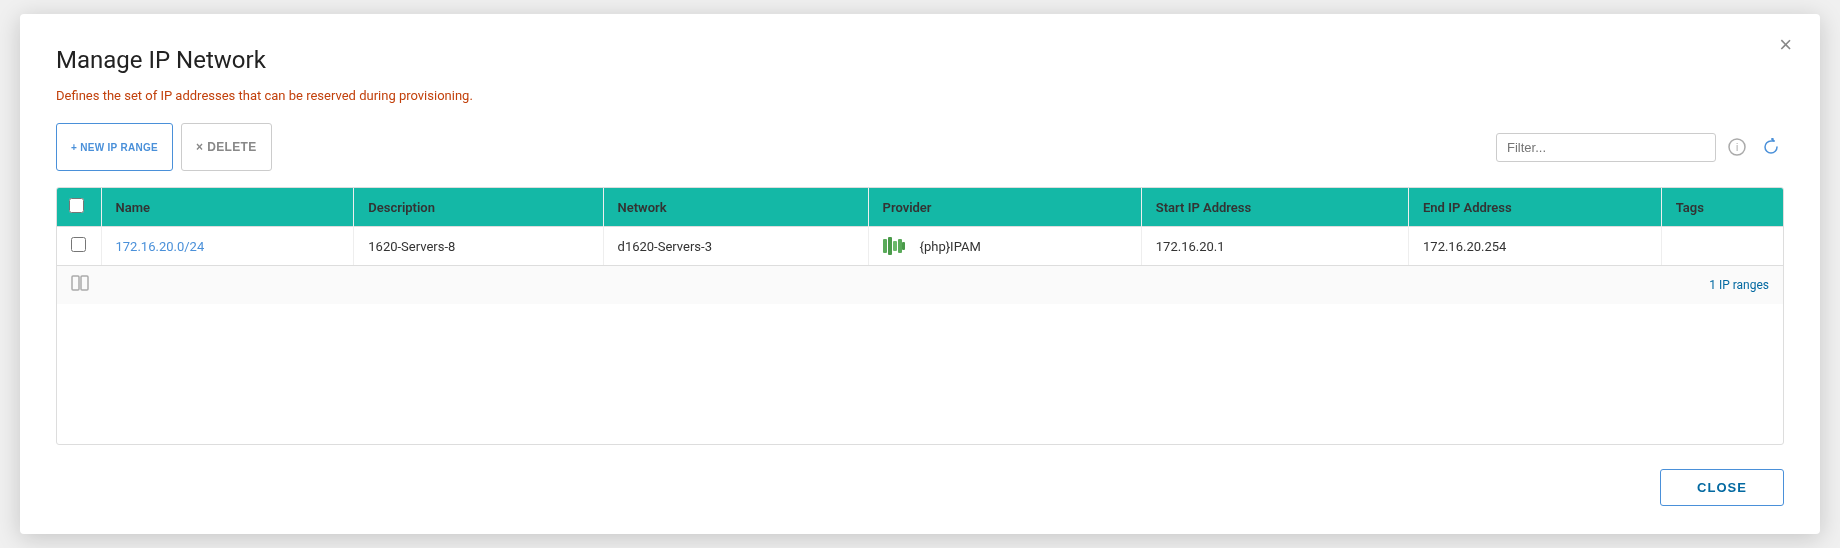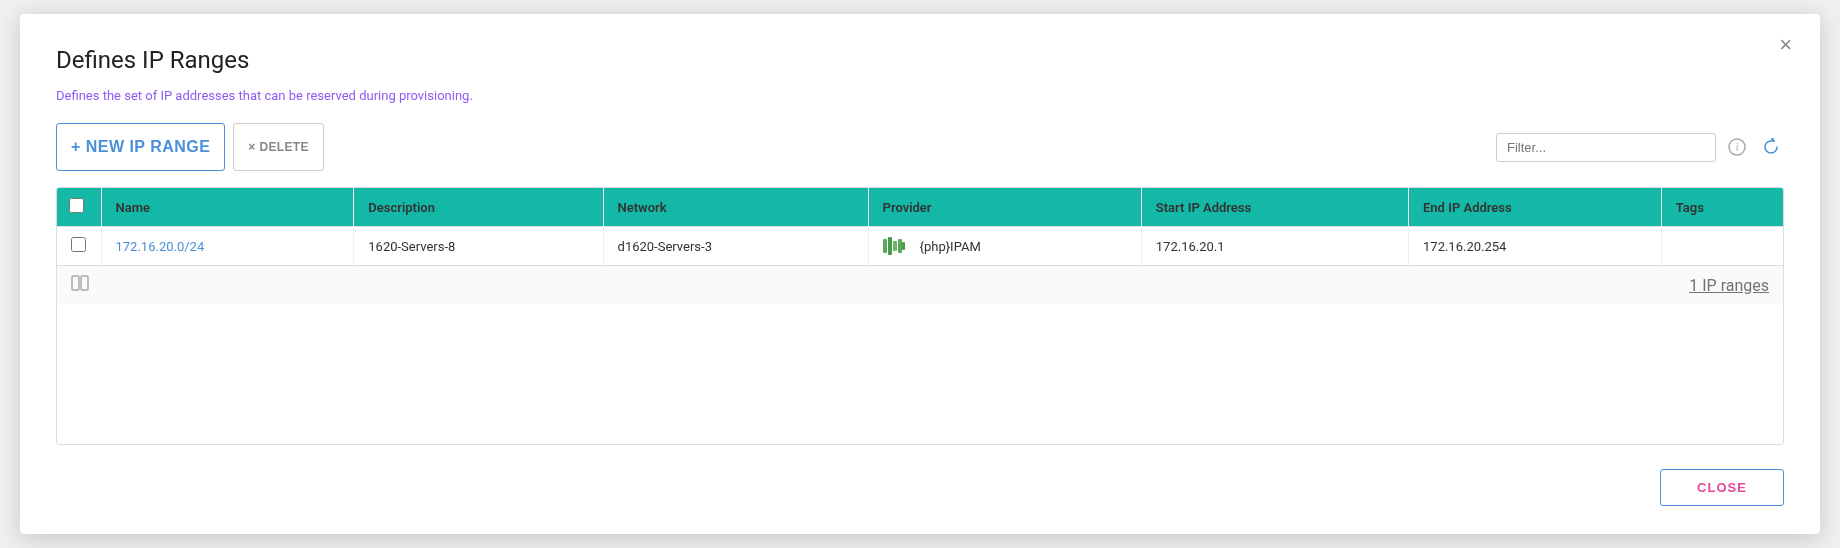--- a/index.html
+++ b/index.html
@@ -36,41 +36,41 @@
       line-height: 1;
     }
     .dialog-title {
       font-size: 24px;
       font-weight: 400;
       color: #222;
       margin-bottom: 14px;
     }
     .dialog-subtitle {
       font-size: 13px;
-      color: #8b5cf6;
+      color: #c2410c;
       margin-bottom: 20px;
     }
     .toolbar {
       display: flex;
       align-items: center;
       justify-content: space-between;
       margin-bottom: 16px;
     }
     .toolbar-left {
       display: flex;
       gap: 8px;
     }
     .btn-new-range {
       border: 1.5px solid #4a90d9;
       color: #4a90d9;
       background: #fff;
       padding: 6px 14px;
       border-radius: 3px;
       cursor: pointer;
-      font-size: 16px;
+      font-size: 10px;
       font-weight: 600;
       letter-spacing: 0.03em;
     }
     .btn-delete {
       border: 1.5px solid #ccc;
       color: #888;
       background: #fff;
       padding: 16px 14px;
       border-radius: 3px;
       cursor: pointer;
@@ -162,32 +162,31 @@
       padding: 8px 14px;
       display: flex;
       align-items: center;
       justify-content: space-between;
     }
     .footer-icon {
       color: #aaa;
       font-size: 16px;
     }
     .footer-count {
-      font-size: 16px;
-      color: #737373;
-      text-decoration: underline;
+      font-size: 12px;
+      color: #0369a1;
     }
     .dialog-footer {
       display: flex;
       justify-content: flex-end;
       margin-top: 24px;
     }
     .btn-close {
       border: 1.5px solid #4a90d9;
-      color: #ec4899;
+      color: #0369a1;
       background: #fff;
       padding: 10px 36px;
       border-radius: 3px;
       cursor: pointer;
       font-size: 13px;
       font-weight: 700;
       letter-spacing: 0.08em;
     }
     input[type="checkbox"] {
       width: 15px;
@@ -196,21 +195,21 @@
       accent-color: #4a90d9;
     }
   </style>
 </head>
 <body>
 
 <div class="dialog">
 
   <button class="dialog-close-btn">×</button>
 
-  <h1 class="dialog-title">Defines IP Ranges</h1>
+  <h1 class="dialog-title">Manage IP Network</h1>
   <p class="dialog-subtitle">Defines the set of IP addresses that can be reserved during provisioning.</p>
 
   <div class="toolbar">
     <div class="toolbar-left">
       <button class="btn-new-range">+ NEW IP RANGE</button>
       <button class="btn-delete">× DELETE</button>
     </div>
     <div class="toolbar-right">
       <input class="filter-input" type="text" placeholder="Filter..." style="">
       <button class="icon-btn" title="Info">

